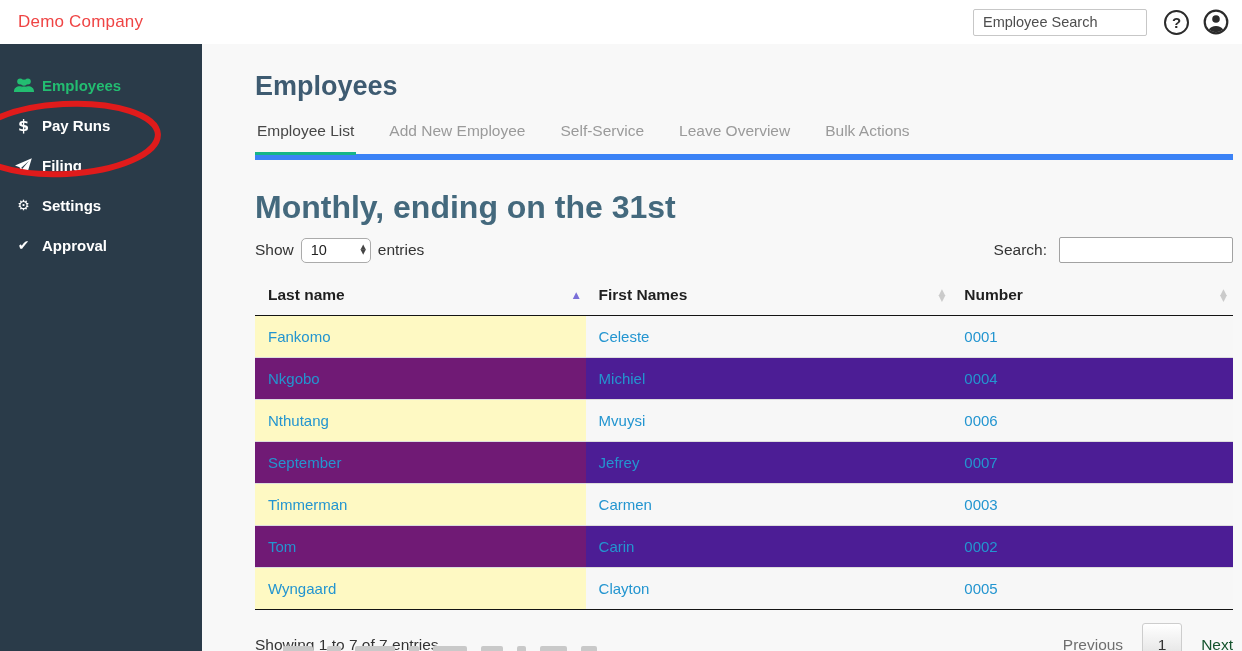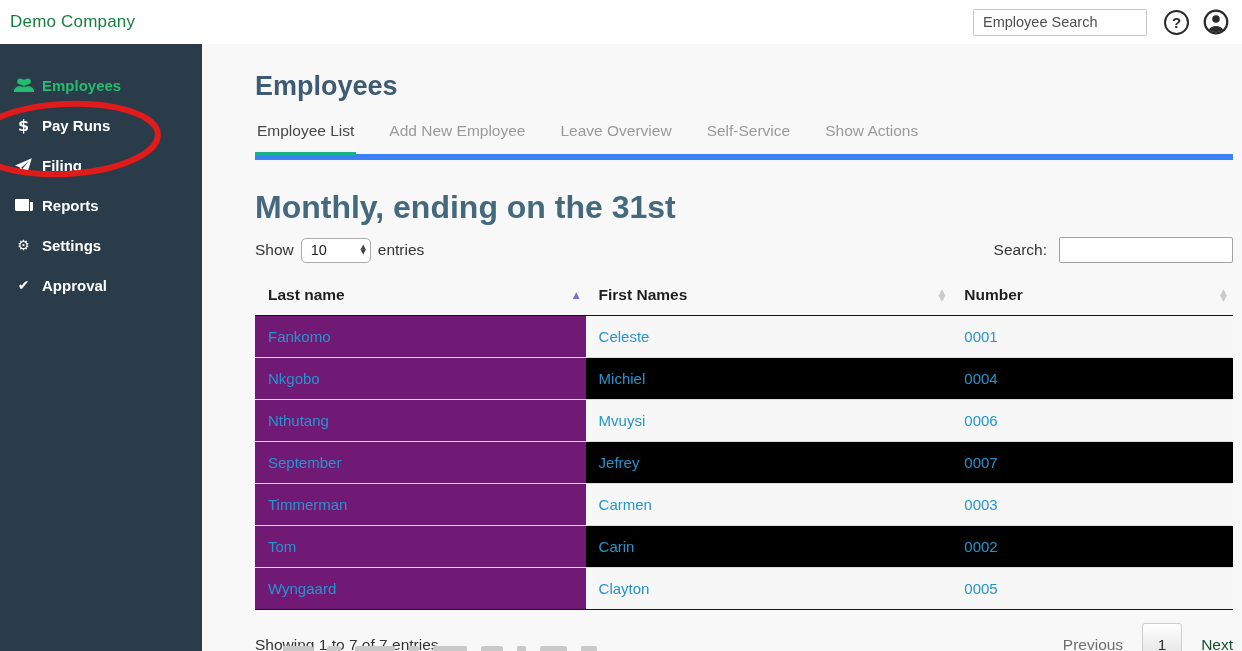--- a/index.html
+++ b/index.html
@@ -2,21 +2,21 @@
 <html><head>
 <meta charset="utf-8">
 <style>
   * { margin:0; padding:0; box-sizing:border-box; }
   html,body { width:1242px; height:651px; overflow:hidden; background:#fff;
     font-family:"Liberation Sans", sans-serif; }
 
   
   .topbar { height:44px; background:#fff; display:flex; align-items:center;
     padding:0 13px 0 10px; }
-  .company { font-size:17px; color:#15803d; letter-spacing:.2px; }
+  .company { font-size:17px; color:#ef4444; letter-spacing:.2px;margin-left:8px; }
   .topbar .spacer { flex:1; }
   .emp-search { width:174px; height:27px; border:1px solid #c7c7c7; border-radius:2px;
     padding:0 9px; font-size:14.5px; color:#ef4444; outline:none; background:#fff;
     font-family:"Liberation Sans", sans-serif; }
   .emp-search::placeholder { color:#4e4e4e; opacity:1; }
   .help-icon { width:25px; height:25px; border:2.4px solid #2b2b2b; border-radius:50%;
     display:flex; align-items:center; justify-content:center; font-size:15px;
     font-weight:bold; color:#2b2b2b; margin-left:17px; cursor:pointer; }
   .user-icon { margin-left:14px; cursor:pointer; display:flex; }
 
@@ -67,22 +67,22 @@
     cursor:pointer; }
   .sort-glyphs { position:absolute; right:6px; top:50%; transform:translateY(-50%);
     display:flex; flex-direction:column; line-height:6px; font-size:9px;
     font-family:"DejaVu Sans", sans-serif; }
   .sort-asc-active { color:#7a6fd8; }
   .sort-idle { color:#cbcbcb; }
   td { font-size:15px; padding:12px 13px; border-top:1px solid #dddddd; }
   tbody tr:first-child td { border-top:none; }
   tbody tr:last-child td { border-bottom:1px solid #141414; }
   td a { color:#2395d0; text-decoration:none; cursor:pointer; }
-  tr.odd td { background:#f7f7f7; } tr.odd td.sorted { background:#701a75; }
-  tr.even td { background:#000000; } tr.even td.sorted { background:#701a75; }
+  tr.odd td { background:#f7f7f7; } tr.odd td.sorted { background:#fef9c3; }
+  tr.even td { background:#4c1d95; } tr.even td.sorted { background:#701a75; }
 
   
   .table-footer { display:flex; justify-content:space-between; align-items:center;
     margin-top:13px; }
   .entries-info { font-size:15.5px; color:#333; }
   .pagination { display:flex; align-items:center; gap:19px; }
   .page-prev { font-size:15.5px; color:#6f6f6f; cursor:default; }
   .page-next { font-size:15.5px; color:#14532d; cursor:pointer; }
   .page-current { min-width:40px; height:43px; display:flex; align-items:center;
     justify-content:center; border:1px solid #cdcdcd; border-radius:3px;
@@ -136,50 +136,42 @@
         </div>
         <div class="nav-item">
           <span class="nav-icon">
             <svg width="17" height="15" viewBox="0 0 17 15" fill="currentColor">
               <path d="M16.8.2 0 7.6l4.6 1.7L6 14.6l2.5-2.9 3.9 3L16.8.2zM6.3 9.8l7.8-7.1-6.9 8.4-.9-1.3z"></path>
             </svg>
           </span>
           <span>Filing</span>
         </div>
         <div class="nav-item">
-          <span class="nav-icon">
-            <svg width="18" height="14" viewBox="0 0 18 14" fill="currentColor">
-              <path d="M0 1h14v12H1.6A1.6 1.6 0 0 1 0 11.4V1zm15 3h3v7.4A1.6 1.6 0 0 1 16.4 13H15V4zM2 3.5h5v4H2v-4zm6.3 0H12v1.4H8.3V3.5zm0 2.6H12v1.4H8.3V6.1zM2 9h10v1.3H2V9zm0 2.3h10v1.2H2v-1.2z"></path>
-            </svg>
-          </span>
-          <span>Reports</span>
-        </div>
-        <div class="nav-item">
           <span class="nav-icon">⚙</span>
           <span>Settings</span>
         </div>
         <div class="nav-item">
           <span class="nav-icon">✔</span>
           <span>Approval</span>
         </div>
       </nav>
     <svg class="annotation-ellipse" width="206" height="86">
       <ellipse cx="103" cy="43" rx="93" ry="35" fill="none" stroke="#e01b1b" stroke-width="6" transform="rotate(-3 103 43)"></ellipse>
     </svg>
   </div>
 
   <div class="main">
     <h1 class="page-title">Employees</h1>
 
     <div class="tabs">
         <div class="tab active">Employee List</div>
         <div class="tab">Add New Employee</div>
+        <div class="tab">Self-Service</div>
         <div class="tab">Leave Overview</div>
-        <div class="tab">Self-Service</div>
-        <div class="tab">Show Actions</div>
+        <div class="tab">Bulk Actions</div>
       </div>
 
     <h2 class="section-title">Monthly, ending on the 31st</h2>
 
     <div class="controls">
       <div class="show-entries">
         <span>Show</span>
         <span class="select-box">
           <span>10</span>
           <span class="select-arrows">

